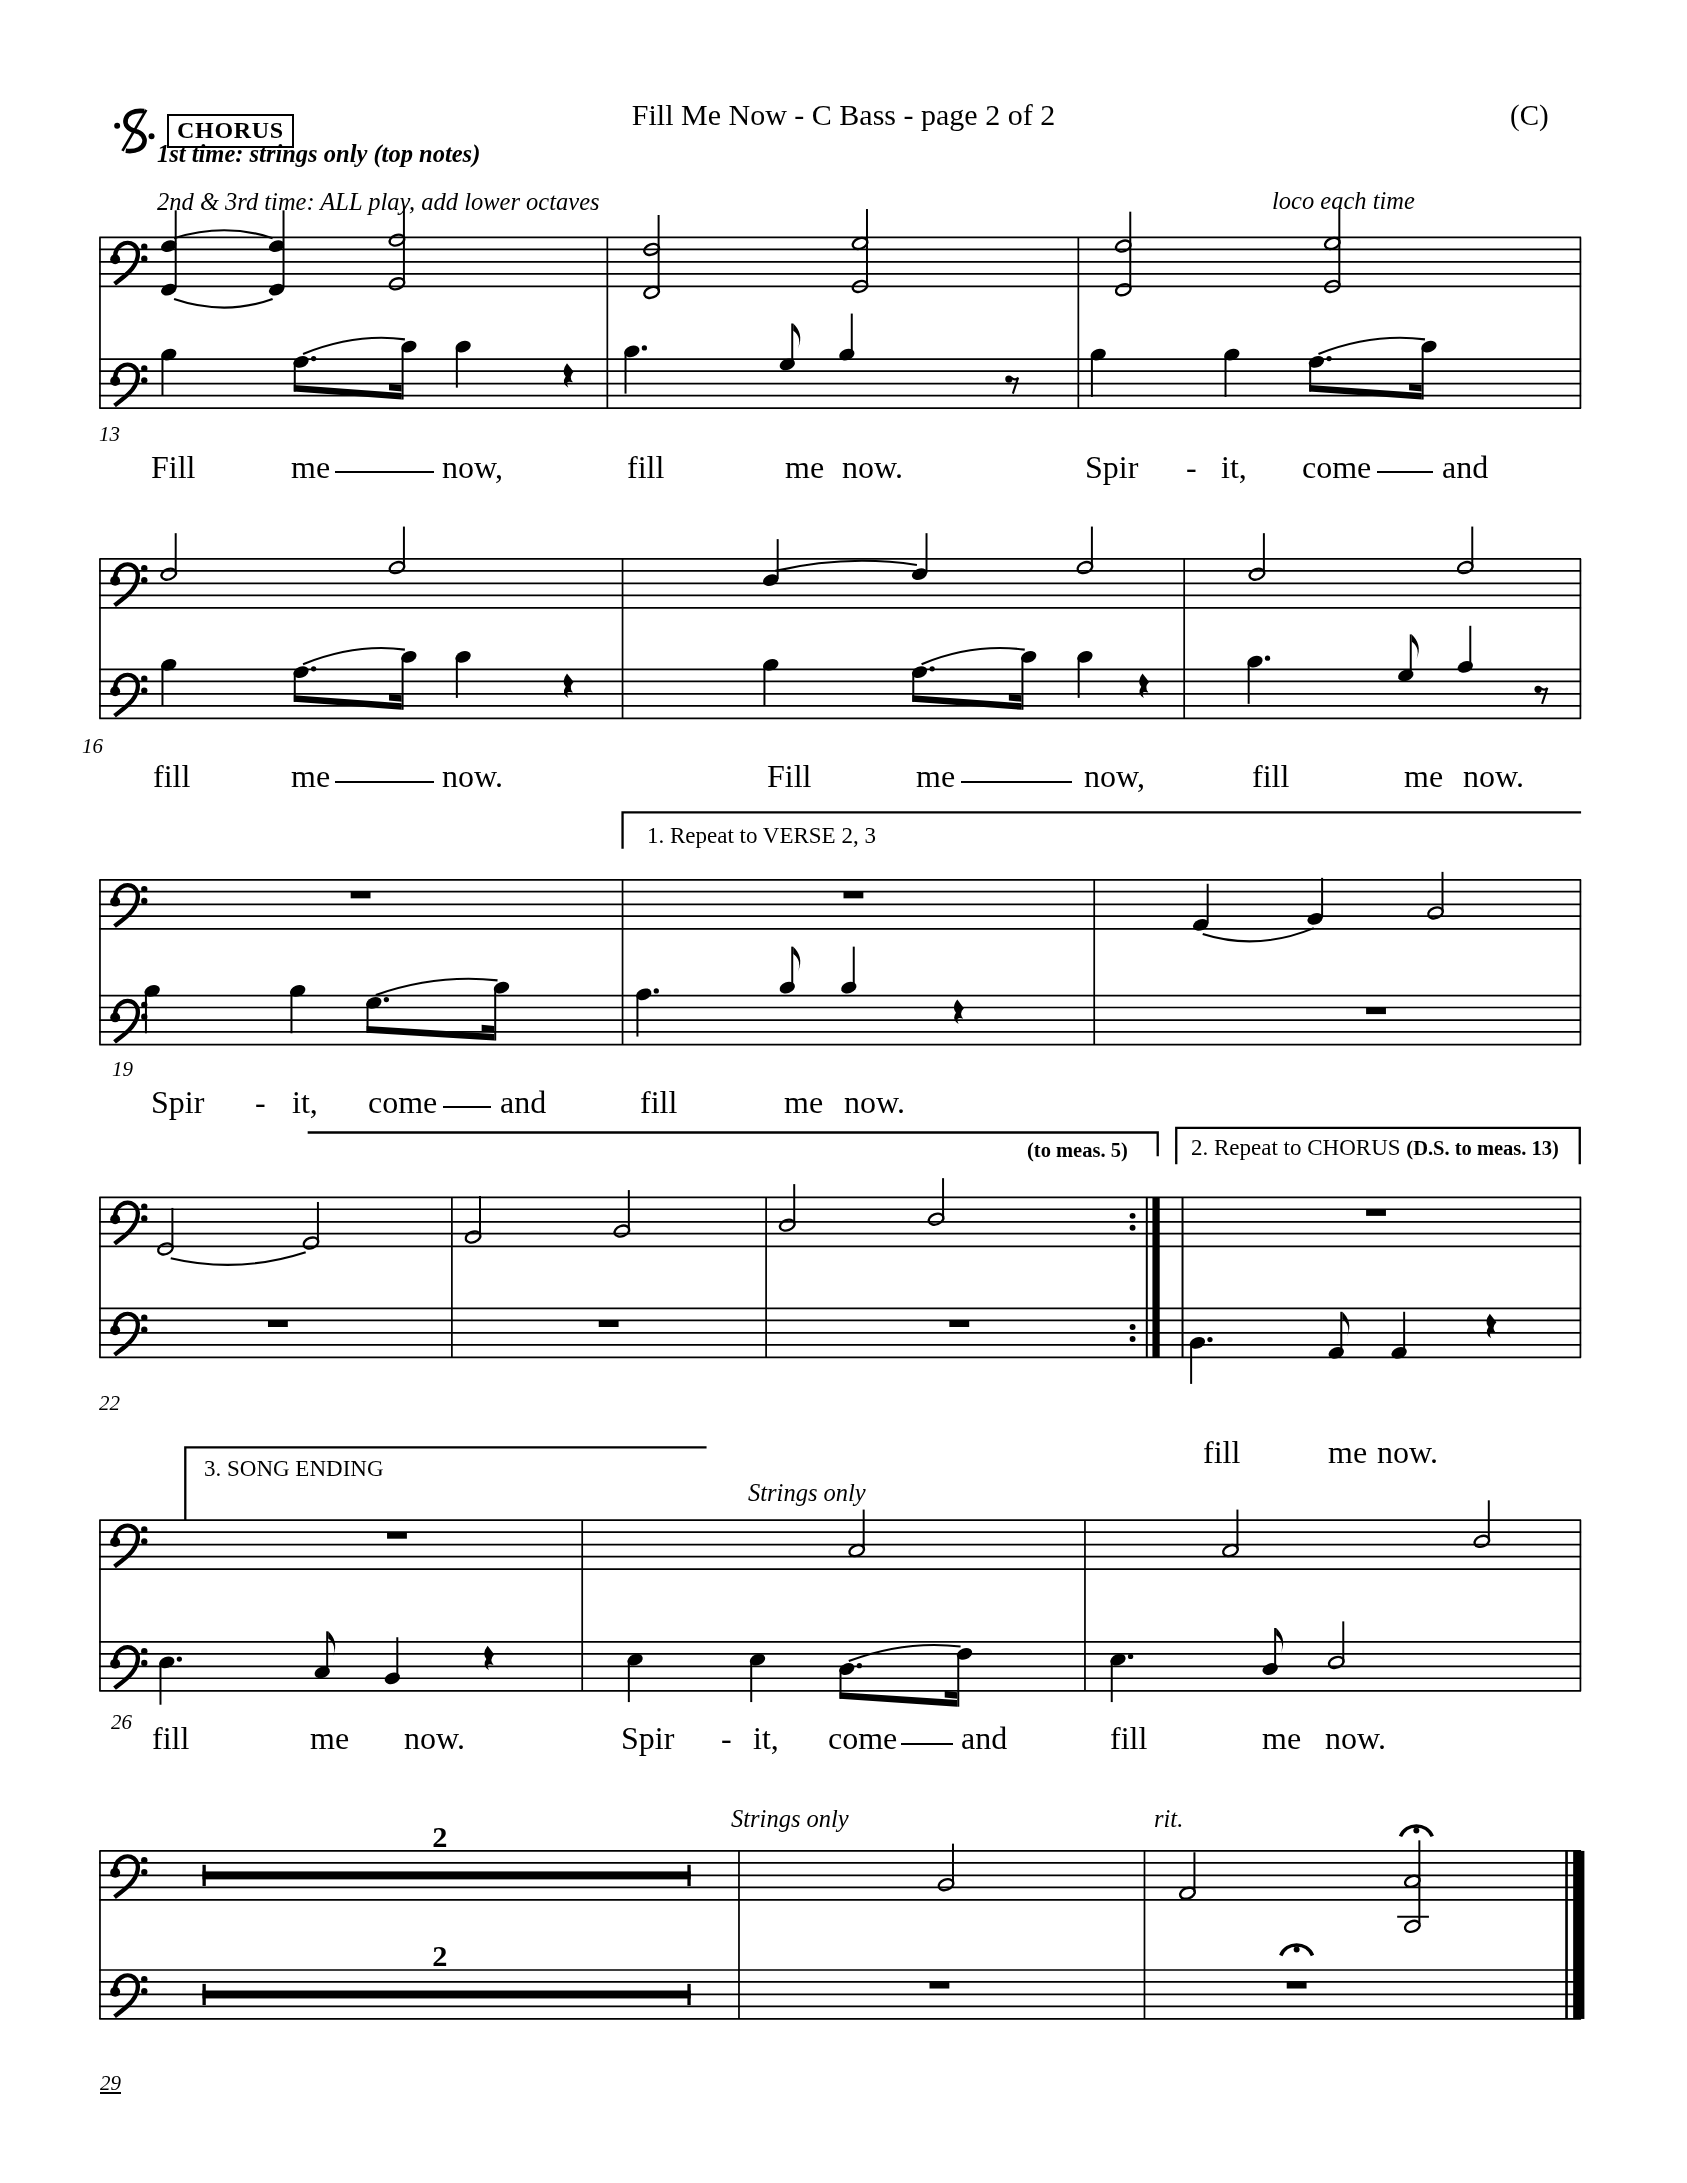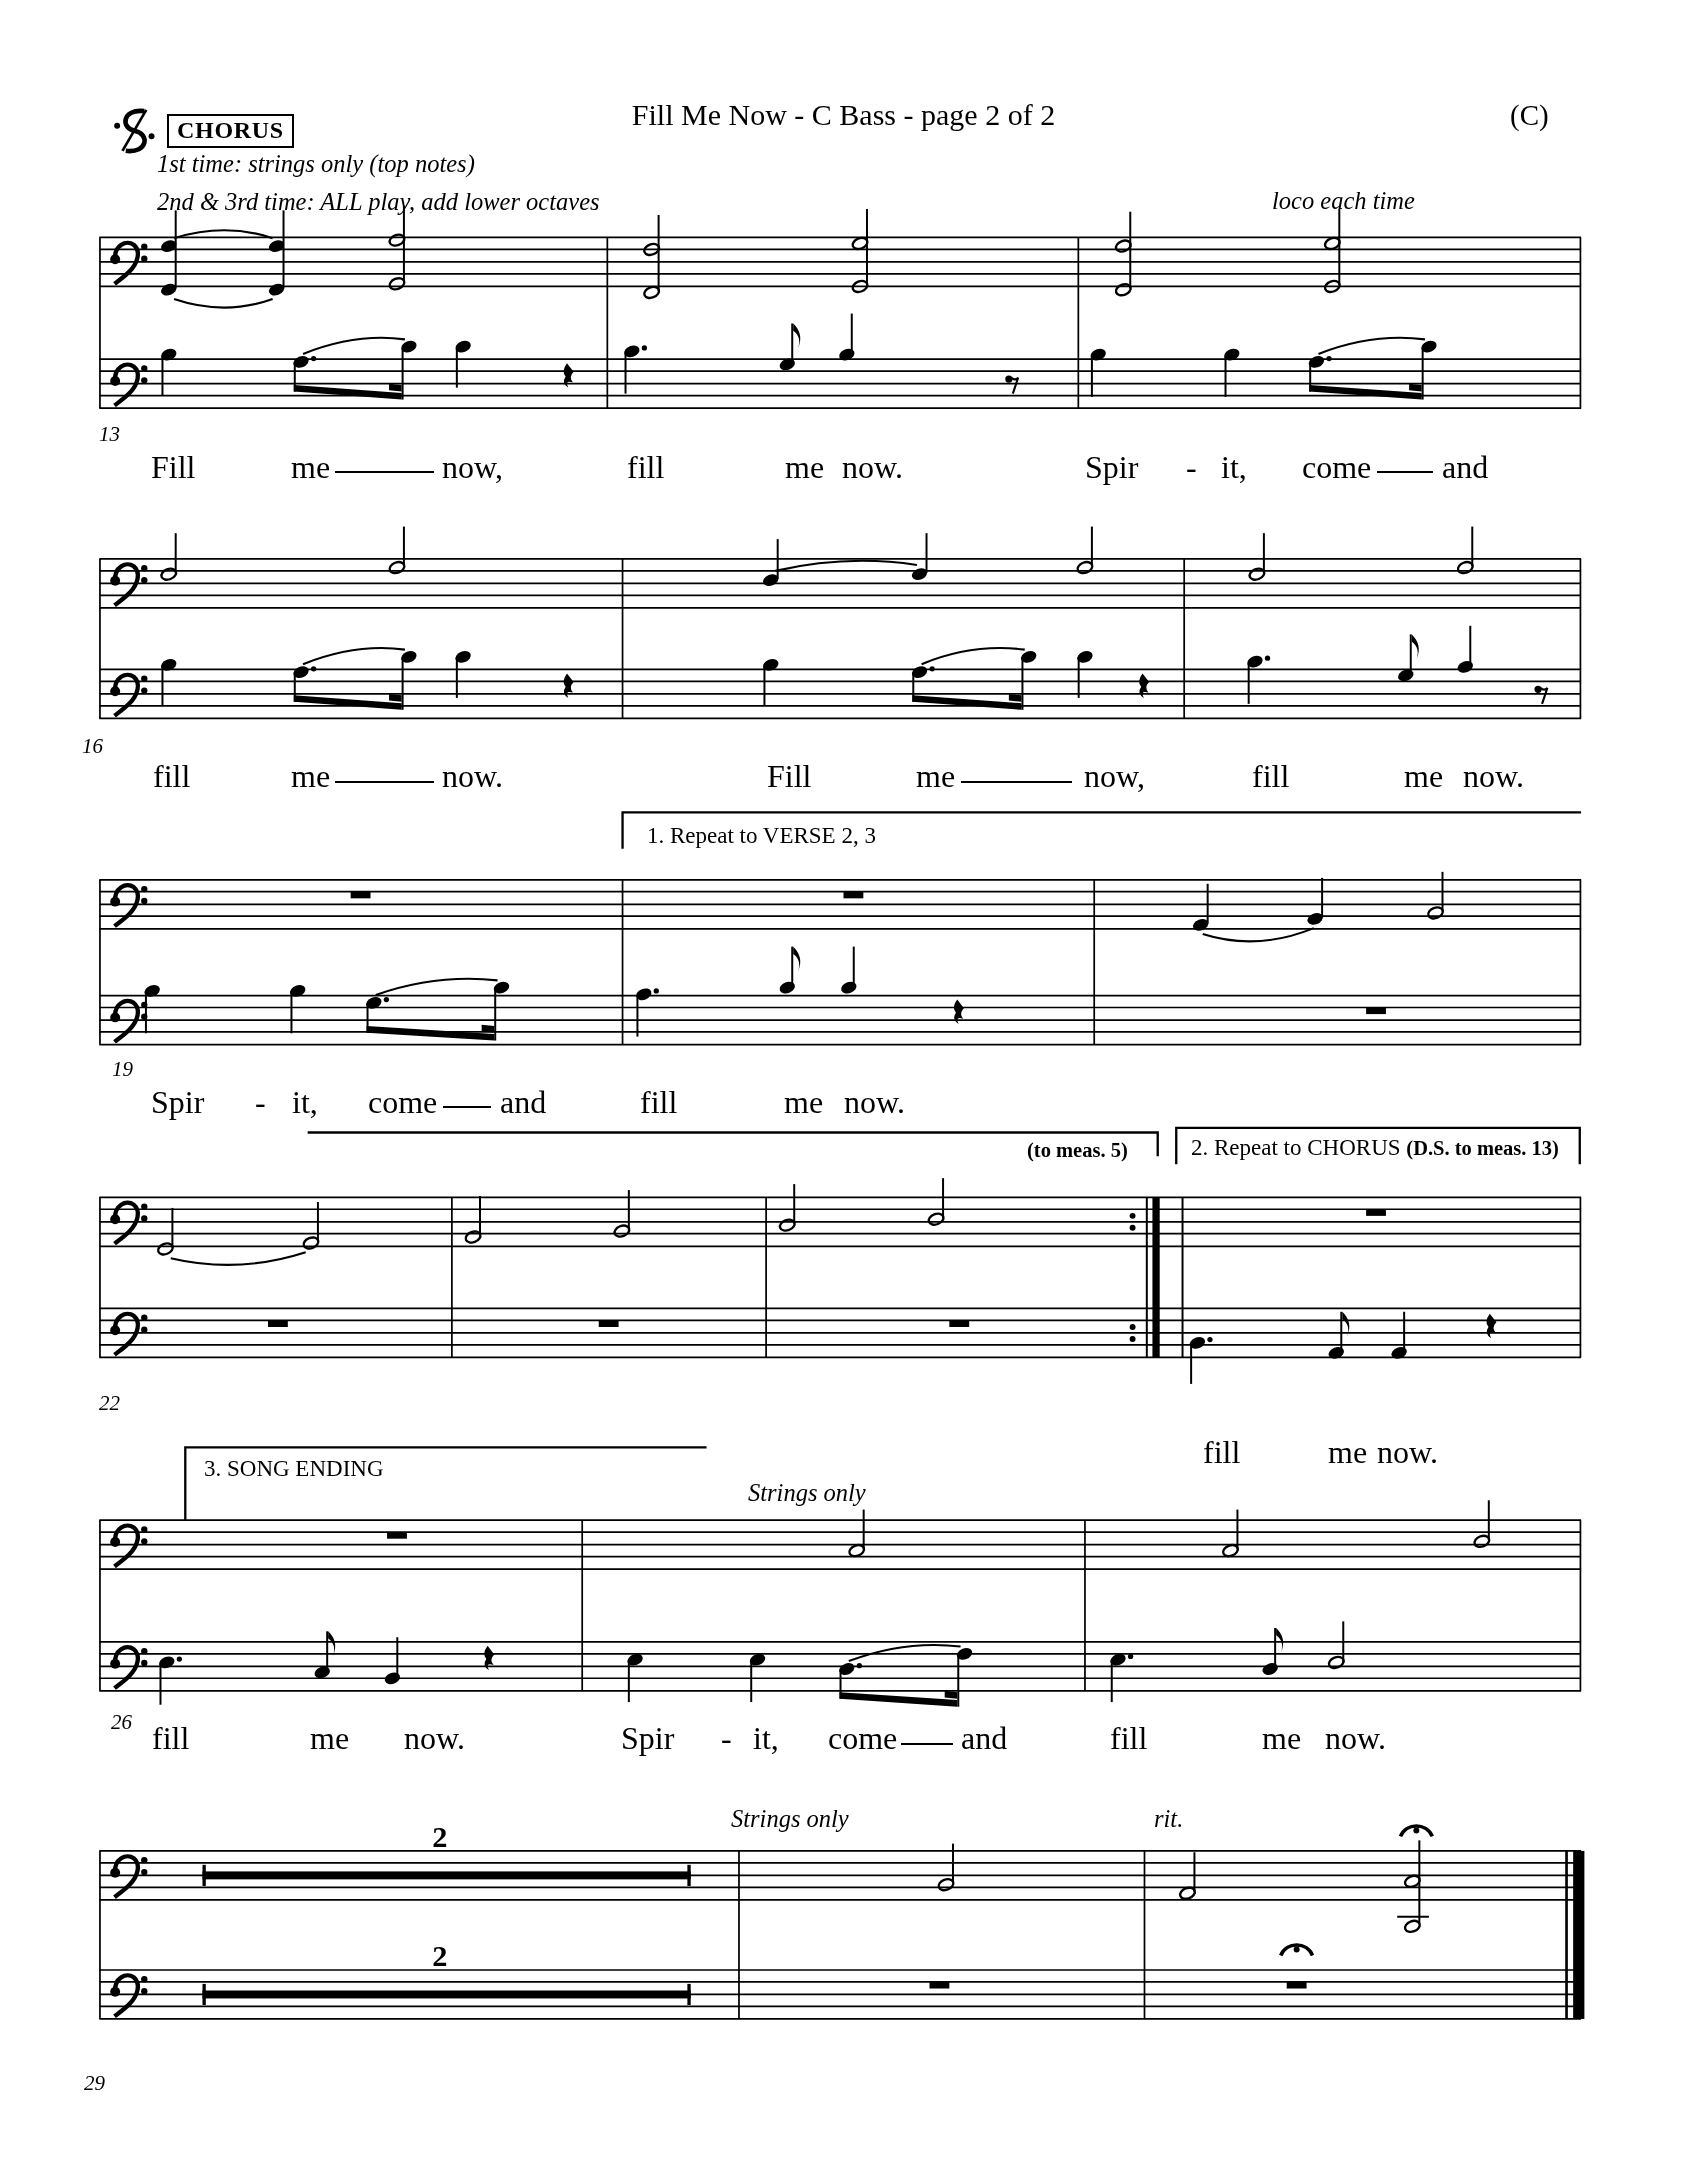--- a/index.html
+++ b/index.html
@@ -368,38 +368,38 @@
       <use href="#fer" x="1960" y="2948"></use>
 
       <rect x="2366" y="2798" width="4" height="254"></rect>
         <rect x="2378" y="2798" width="17" height="254"></rect>
     </g>
   </svg>
 
   <div class="page-title">Fill Me Now - C Bass - page 2 of 2</div>
   <div class="corner">(C)</div>
   <div class="chorus-box">CHORUS</div>
-  <div class="instr" style="top:150px;">1st time: strings only (top notes)</div>
+  <div class="instr" style="top:140px;font-weight:bold;">1st time: strings only (top notes)</div>
   <div class="instr" style="top:188px;">2nd &amp; 3rd time: ALL play, add lower octaves</div>
   <div class="dir" style="left:1272px;top:187px;">loco each time</div>
   <div class="dir" style="left:748px;top:1479px;">Strings only</div>
   <div class="dir" style="left:731px;top:1805px;">Strings only</div>
   <div class="dir" style="left:1154px;top:1805px;">rit.</div>
 
   <div class="volta-label" style="left:647px;top:823px;">1. Repeat to VERSE 2, 3</div>
   <div class="volta-label volta-bold" style="left:1027px;top:1139px;">(to meas. 5)</div>
   <div class="volta-label" style="left:1191px;top:1135px;"><span>2. Repeat to CHORUS</span> <span class="vb" style="font-size:20.5px;">(D.S. to meas. 13)</span></div>
   <div class="volta-label" style="left:204px;top:1456px;">3. SONG ENDING</div>
 
   <div class="mnum" style="left:99px;top:422px;">13</div>
   <div class="mnum" style="left:82px;top:734px;">16</div>
   <div class="mnum" style="left:112px;top:1057px;text-align:center;">19</div>
   <div class="mnum" style="left:99px;top:1391px;">22</div>
   <div class="mnum" style="left:99px;top:1710px;margin-left:12px;">26</div>
-  <div class="mnum" style="left:84px;top:2071px;">29</div>
+  <div class="mnum" style="left:100px;top:2071px;text-decoration:underline;">29</div>
 
   <div class="lyric" style="left:151px;top:449px;">Fill</div>
   <div class="lyric" style="left:291px;top:449px;">me</div>
   <div class="ext" style="left:335px;top:471px;width:99px;"></div>
   <div class="lyric" style="left:442px;top:449px;">now,</div>
   <div class="lyric" style="left:627px;top:449px;">fill</div>
   <div class="lyric" style="left:785px;top:449px;">me</div>
   <div class="lyric" style="left:842px;top:449px;">now.</div>
   <div class="lyric" style="left:1085px;top:449px;">Spir</div>
   <div class="lyric" style="left:1186px;top:449px;">-</div>

